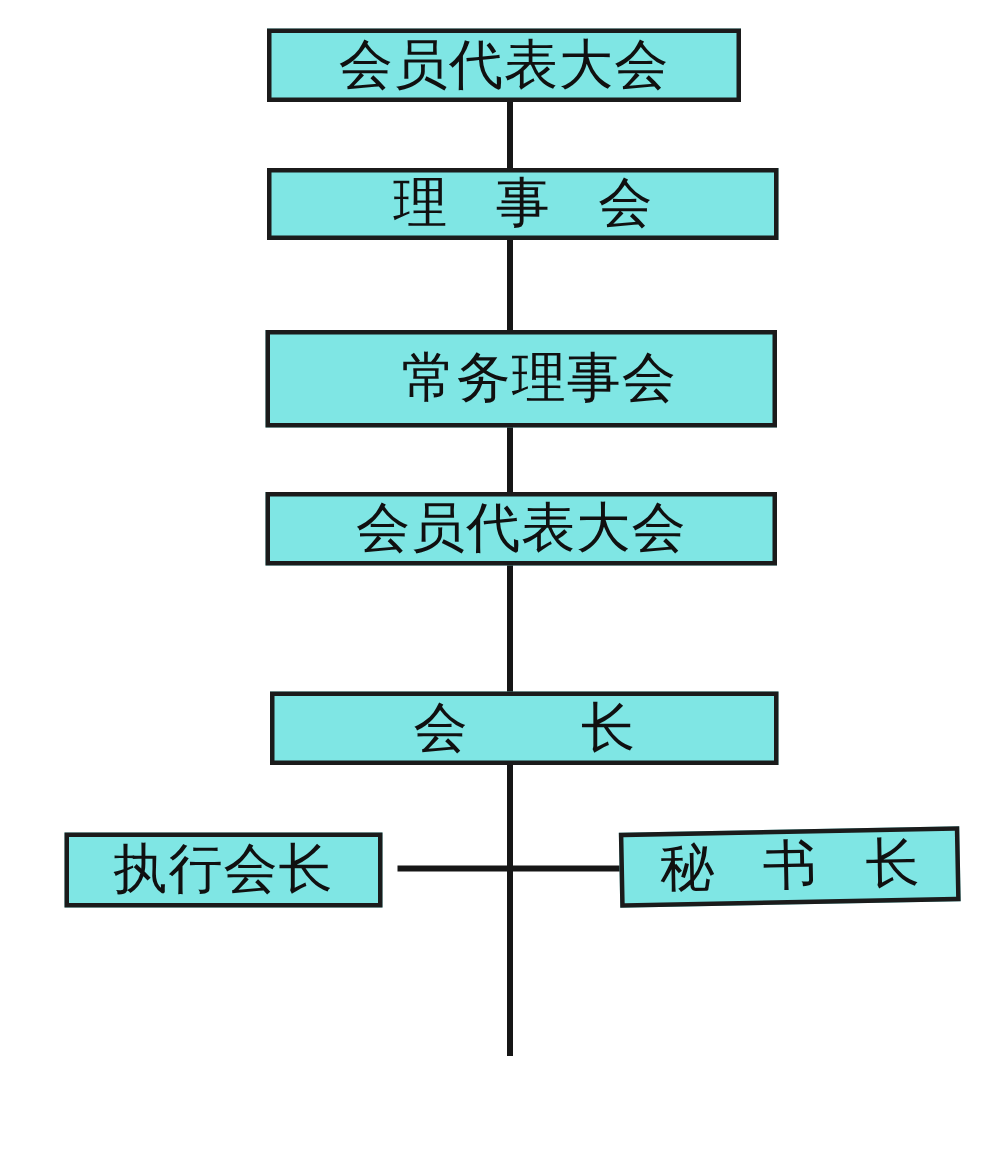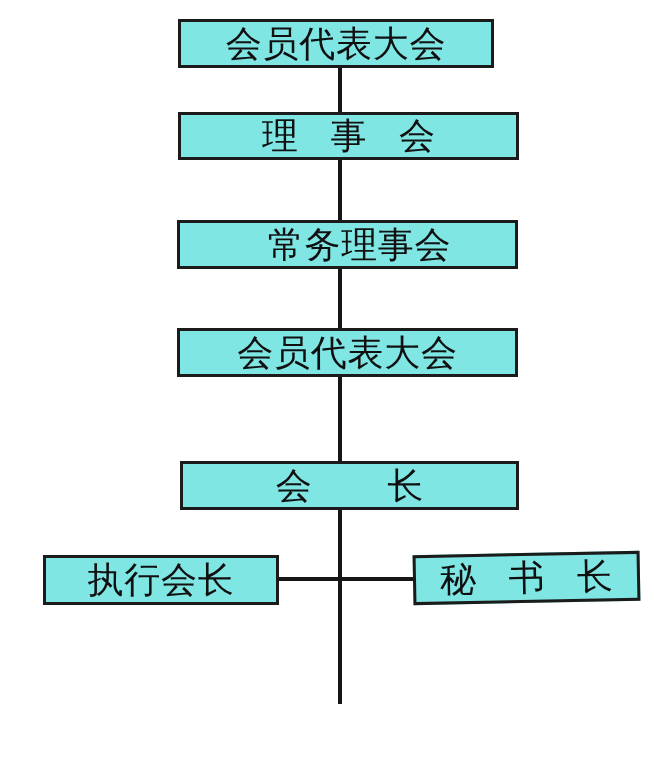--- a/index.html
+++ b/index.html
@@ -44,24 +44,24 @@
     align-items: center;
     justify-content: center;
     letter-spacing: 0.02em;
     white-space: nowrap;
     z-index: 2;
   }
   .ls-wide   { letter-spacing: 0.9em; text-indent: 0.9em; }
   .ls-xwide  { letter-spacing: 2.1em; text-indent: 2.1em; }
   .b1 { left: 178px; top: 19px;  width: 316px; height: 49px; text-align: center; }
   .b2 { left: 178px; top: 112px; width: 341px; height: 48px; }
-  .b3 { left: 177px; top: 220px; width: 341px; height: 49px; padding-left: 24px; }
+  .b3 { left: 177px; top: 220px; width: 341px; height: 65px; padding-left: 24px; }
   .b4 { left: 177px; top: 328px; width: 341px; height: 49px; }
   .b5 { left: 180px; top: 438px; width: 339px; height: 49px; margin-top: 23px; }
-  .b6 { left: 43px;  top: 555px; width: 236px; height: 50px; }
+  .b6 { left: 43px;  top: 555px; width: 212px; height: 50px; }
   .b7 { left: 413px; top: 553px; width: 227px; height: 50px; transform: rotate(-1.1deg); }
   .b8 { left: 173px; top: 700px; width: 344px; height: 52px; }
 </style>
 </head>
 <body>
 
 <div class="canvas">
 
   <div class="connector vline"></div>
 

